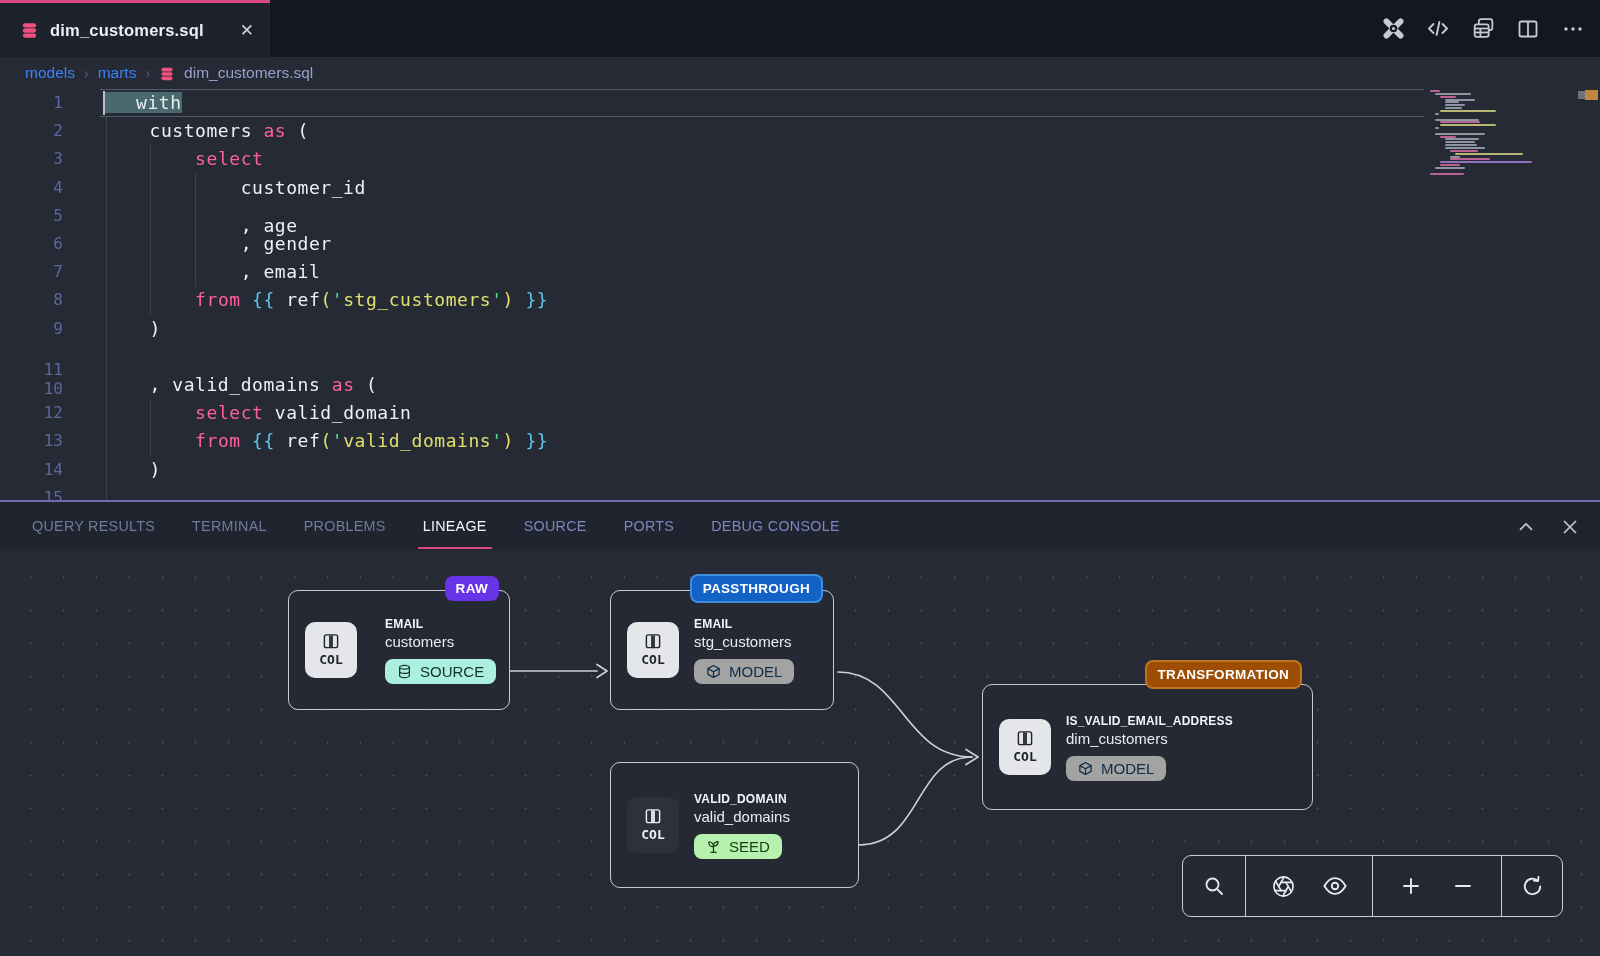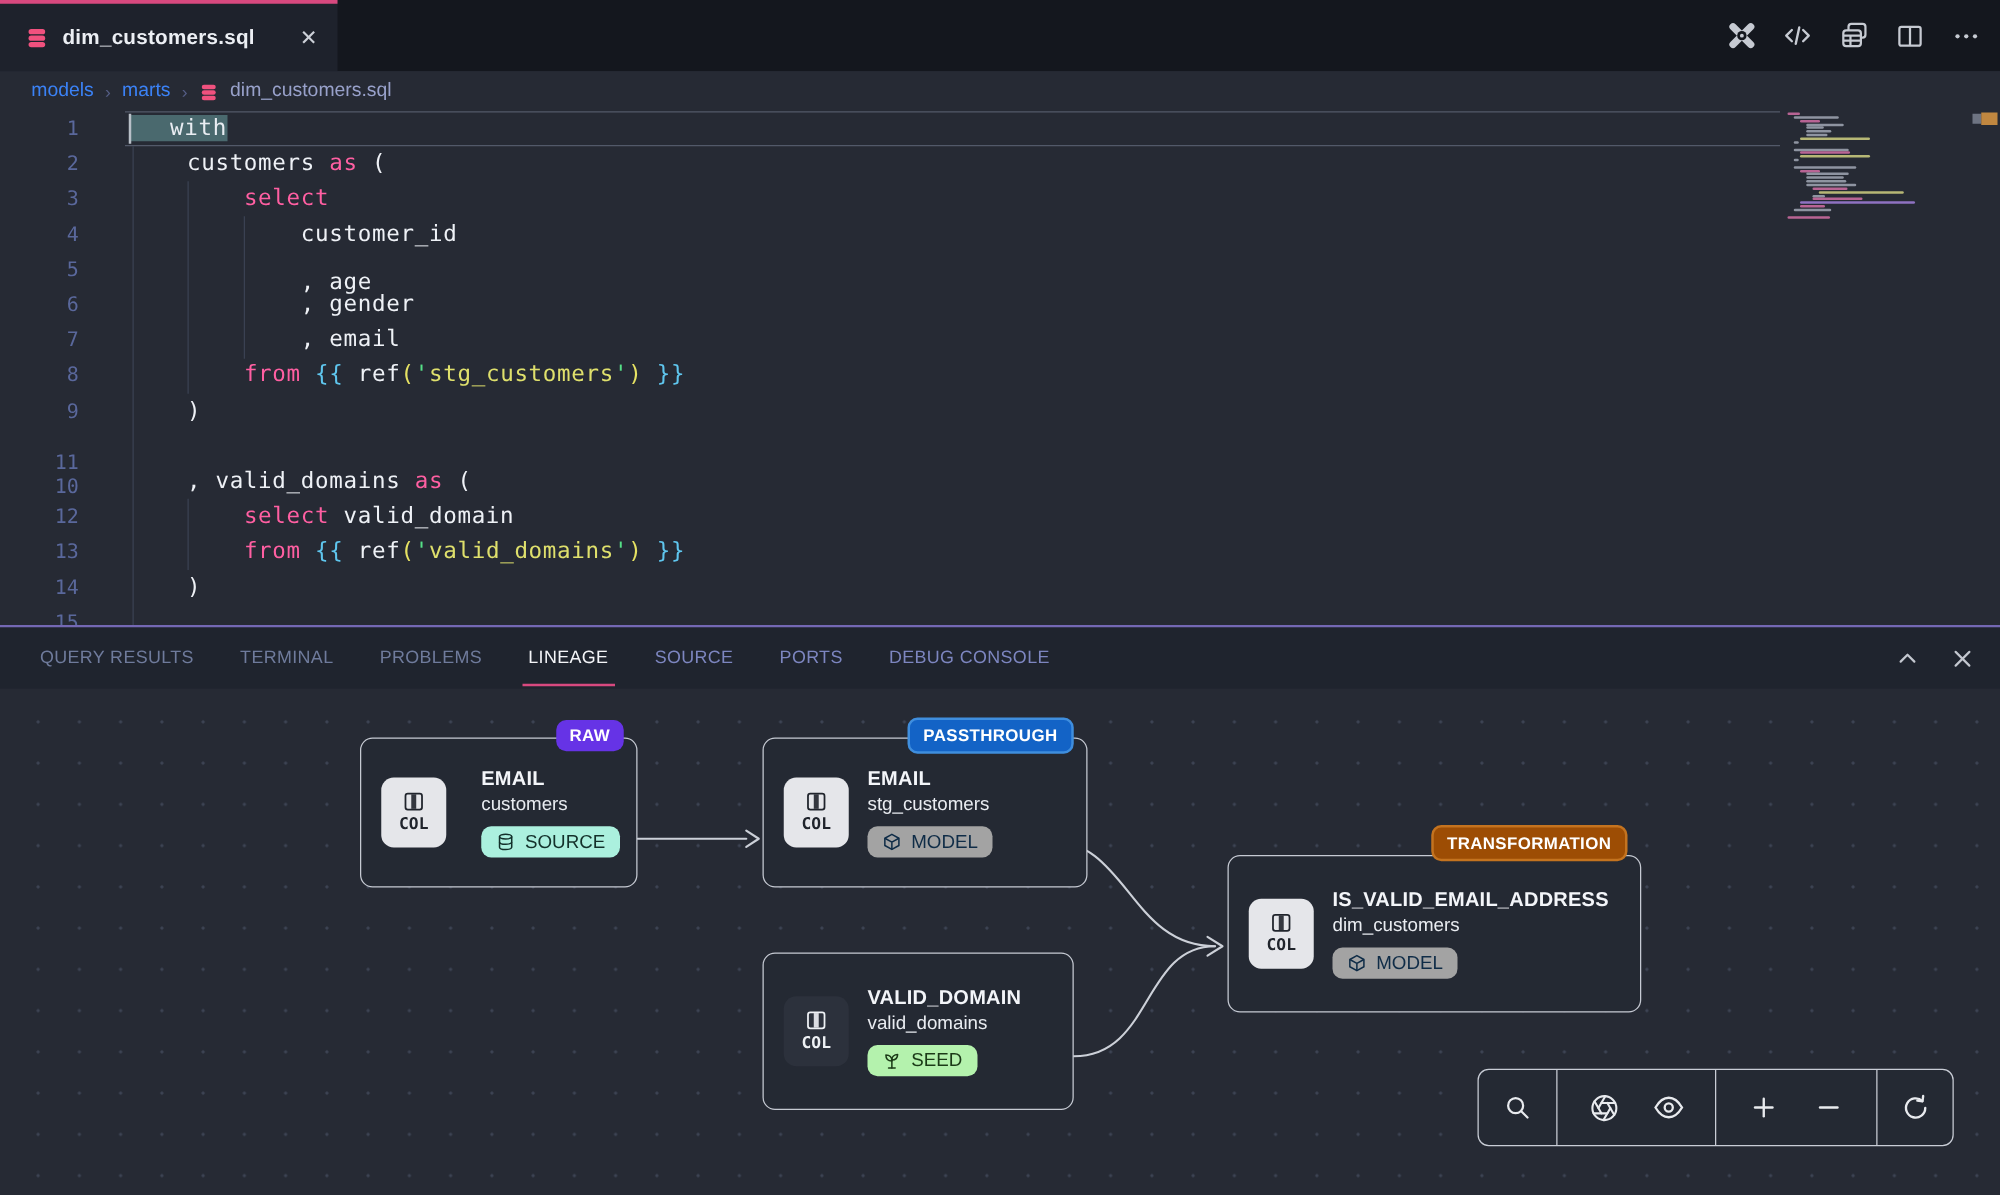--- a/index.html
+++ b/index.html
@@ -59,30 +59,30 @@
 
   
   #canvas { left:0; top:551px; width:1600px; height:405px; background:#262a34;
             background-image:radial-gradient(circle, #3d4454 1.1px, transparent 1.4px);
             background-size:33px 33px; background-position:14px 10px; }
   #edges { position:absolute; left:0; top:0; width:1600px; height:405px; }
 
   .lnode { position:absolute; background:#242933; border:1.4px solid #c6cad3; border-radius:10px;
            display:flex; align-items:center; gap:15px; padding:0 16px; cursor:pointer; }
   .n1{ left:288px; top:39px;  width:222px; height:120px;gap:28px; }
-  .n2{ left:610px; top:39px;  width:260px; height:120px; }
+  .n2{ left:610px; top:39px;  width:224px; height:120px; }
   .n3{ left:610px; top:211px; width:249px; height:126px; }
   .n4{ left:982px; top:133px; width:331px; height:126px; }
   .chip { flex:0 0 auto; width:52px; height:56px; border-radius:10px; display:flex; flex-direction:column;
           align-items:center; justify-content:center; gap:2px;
           font-family:"DejaVu Sans Mono","Liberation Mono",monospace; font-size:13px; font-weight:600; }
   .chip.light { background:#e5e6ea; color:#20242c; }
   .chip.dark  { background:#2c313c; color:#eef1f5; }
   .ntext { display:flex; flex-direction:column; gap:2px; }
-  .colname  { color:#f3f5f9; font-size:16px; font-weight:600; letter-spacing:.2px; }
+  .colname  { color:#f3f5f9; font-size:12px; font-weight:600; letter-spacing:.2px; }
   .tblname  { color:#e9ecf1; font-size:15px; }
   .tbadge { margin-top:7px; display:inline-flex; align-items:center; gap:8px; width:fit-content;
             padding:4px 12px; border-radius:8px; font-size:15px; font-weight:500; }
   .tb-source{ background:#abf0de; color:#13302a; }
   .tb-model { background:#a3a3a3; color:#0f2c47; }
   .tb-seed  { background:#b4f2ad; color:#1b3a17; }
   .topbadge { position:absolute; right:10px; color:#fff; font-size:13.5px; font-weight:600; letter-spacing:.3px;
               padding:5px 11px; border-radius:8px; white-space:nowrap; }
   .bg-raw { top:-15px; background:#6633e6; }
   .bg-pt  { top:-17px; background:#1363c6; border:2px solid #3f8ede; }

